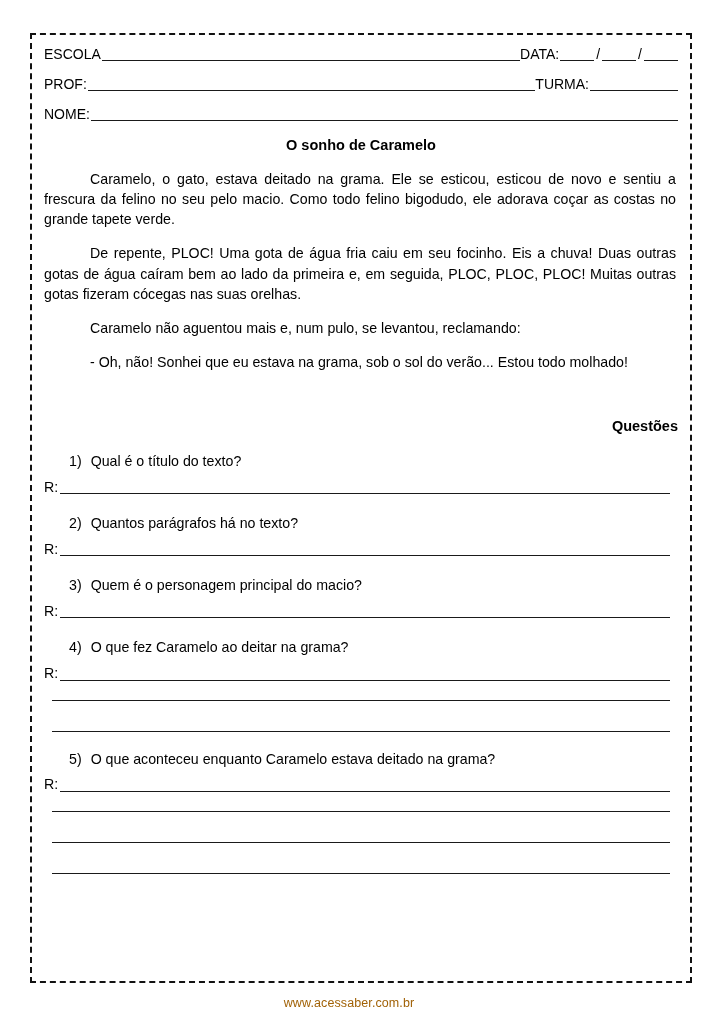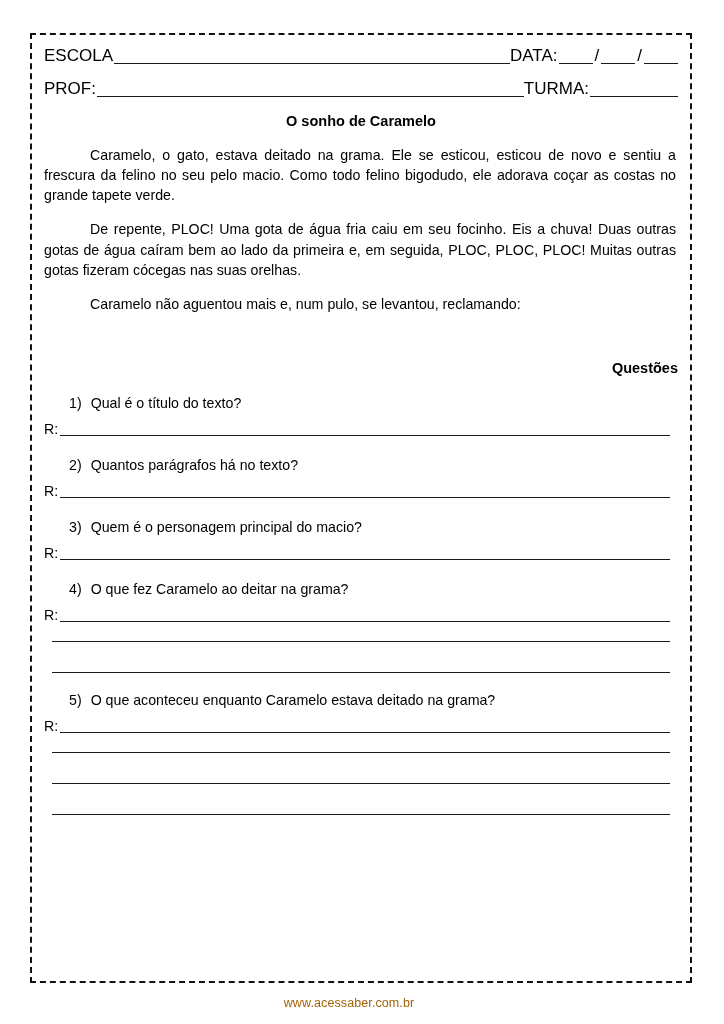--- a/index.html
+++ b/index.html
@@ -38,21 +38,21 @@
     padding: 8px 12px 0 12px;
   }
 
   
   .header-block {
     padding-top: 4px;
   }
   .hdr-row {
     display: flex;
     align-items: flex-end;
-    font-size: 17px;
+    font-size: 14px;
     line-height: 1.0;
     margin-bottom: 16px;
     white-space: nowrap;
   }
   .hdr-label {
     flex: 0 0 auto;
     padding-right: 1px;
   }
   .hdr-rule {
     flex: 1 1 auto;
@@ -163,29 +163,34 @@
         <span class="hdr-rule short-date"></span>
       </div>
 
       <div class="hdr-row">
         <span class="hdr-label">PROF:</span>
         <span class="hdr-rule"></span>
         <span class="hdr-label">TURMA:</span>
         <span class="hdr-rule turma-rule"></span>
       </div>
 
+      <div class="hdr-row">
+        <span class="hdr-label">NOME:</span>
+        <span class="hdr-rule"></span>
+      </div>
 
     </div>
 
     <div class="story">
       <h1 class="story-title">O sonho de Caramelo</h1>
 
       <p class="para">Caramelo, o gato, estava deitado na grama. Ele se esticou, esticou de novo e sentiu a frescura da felino no seu pelo macio. Como todo felino bigodudo, ele adorava coçar as costas no grande tapete verde.</p>
       <p class="para">De repente, PLOC! Uma gota de água fria caiu em seu focinho. Eis a chuva! Duas outras gotas de água caíram bem ao lado da primeira e, em seguida, PLOC, PLOC, PLOC! Muitas outras gotas fizeram cócegas nas suas orelhas.</p>
       <p class="para">Caramelo não aguentou mais e, num pulo, se levantou, reclamando:</p>
+      <p class="para">- Oh, não! Sonhei que eu estava na grama, sob o sol do verão... Estou todo molhado!</p>
     </div>
 
     <div class="questions">
       <h2 class="questions-title">Questões</h2>
 
       <div class="q-item">
         <span class="q-num">1)</span>
         <span class="q-text">Qual é o título do texto?</span>
       </div>
       <div class="ans-row">

